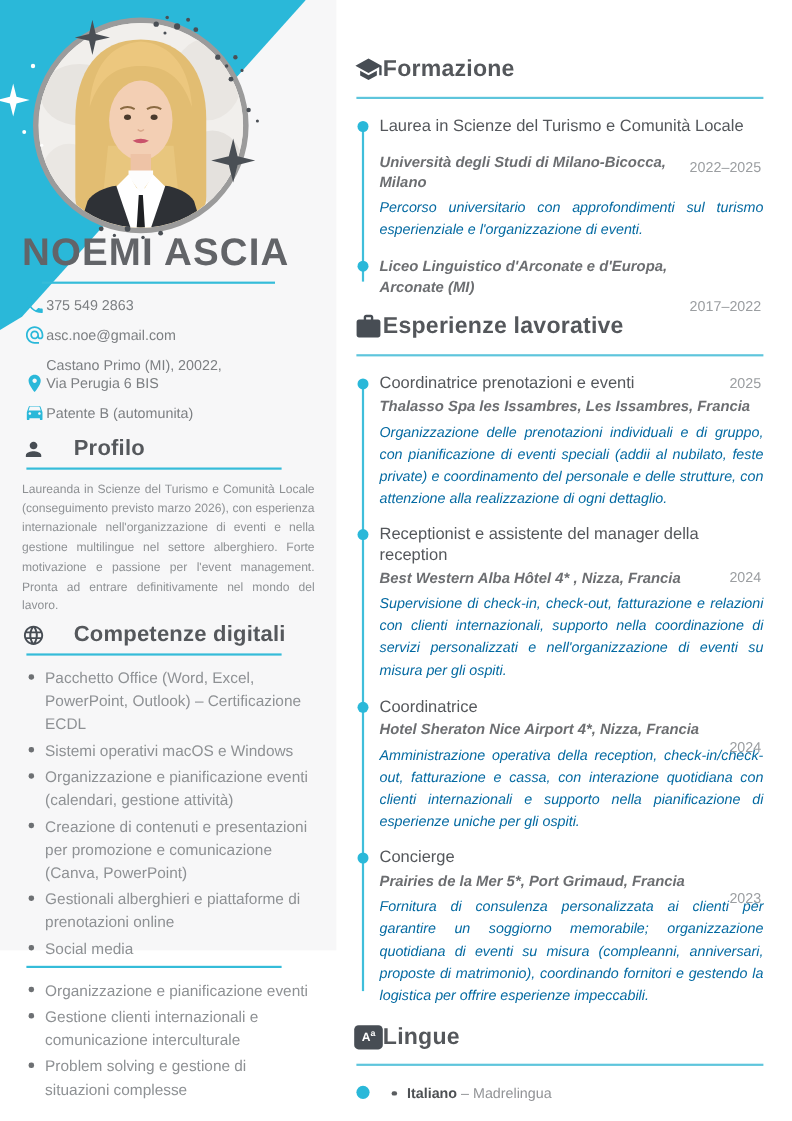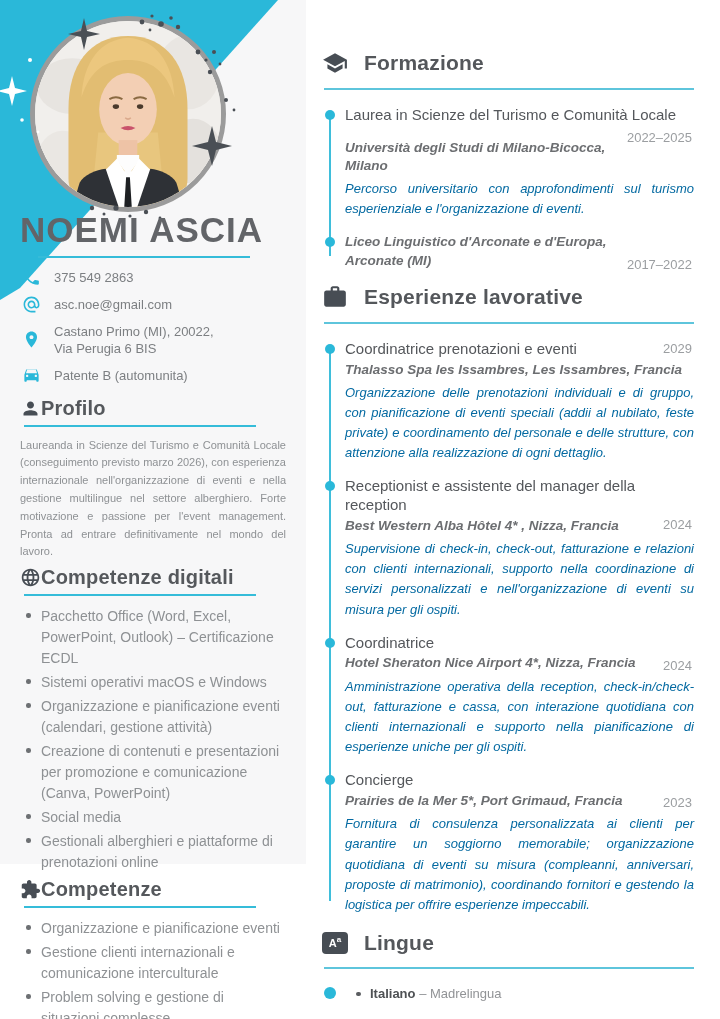--- a/index.html
+++ b/index.html
@@ -14,52 +14,52 @@
   .photo { position:absolute; left:30px; top:16px; width:196px; height:196px; border-radius:50%;
            border:5px solid #9b9b9b; overflow:hidden; background:#f1efec; z-index:1; }
   .photo svg { display:block; width:100%; height:100%; }
   .sparkles { position:absolute; left:0; top:0; width:306px; height:280px; z-index:2; pointer-events:none; }
 
   .left-content { position:relative; z-index:3; padding:212px 20px 0 20px; }
   .name { font-size:35px; font-weight:800; letter-spacing:1px; color:#626468; line-height:1.05; }
   .name-rule { width:212px; height:2px; background:#35bcd9; margin:7px 0 10px 18px; }
 
   .contact { display:flex; flex-direction:column; gap:8px; margin-bottom:12px; }
-  .c-row { display:flex; align-items:center; gap:12px; }
+  .c-row { display:flex; align-items:flex-end; }
   .cicon { width:22px; flex:0 0 22px; display:flex; justify-content:center; color:#2ab8d9; }
   .cicon svg { width:19px; height:19px; fill:#2ab8d9; }
   .ctext { font-size:13px; color:#7c7f82; line-height:1.3; padding-top:2px; }
 
-  .lhead { display:flex; align-items:center; gap:0; margin-top:5px;text-align:center; }
+  .lhead { display:flex; align-items:center; gap:26px; margin-top:5px;text-align:center; }
   .lhead svg { width:21px; height:21px; fill:#474d54; }
   .lhead h2 { font-size:20px; font-weight:700; color:#55585c; letter-spacing:0.2px; }
   .lrule { width:232px; height:2px; background:#35bcd9; margin:5px 0 10px 4px; }
 
   .ptext { font-size:11px; color:#8e9194; line-height:1.62; text-align:justify; }
 
   ul.blist { list-style:none; margin:2px 0 4px 6px; }
   ul.blist li { position:relative; padding-left:15px; font-size:14px; color:#8e9194; line-height:1.5; margin-bottom:3px; }
   ul.blist li::before { content:''; position:absolute; left:0; top:7px; width:4.5px; height:4.5px; border-radius:50%; background:#6d7073; }
 
   
   .right { position:absolute; left:306px; top:0; width:414px; height:1019px; background:#ffffff; padding:50px 26px 0 16px; }
-  .rhead { display:flex; align-items:center; gap:16px; }
+  .rhead { display:flex; align-items:center; }
   .rhead svg { width:26px; height:26px; fill:#474d54; }
   .rhead h2 { font-size:21px; font-weight:700; color:#54575b; letter-spacing:0.2px; }
   .rrule { height:2px; background:#5ec5dc; margin:12px 0 16px 2px; }
 
   .timeline { position:relative; padding-left:19px; margin-left:4px; }
   .timeline::before { content:''; position:absolute; left:3px; top:9px; bottom:14px; width:2px; background:#3fbedb; }
   .entry { position:relative; margin-bottom:14px; }
   .entry::before { content:''; position:absolute; left:-20px; top:4px; width:10px; height:10px; border-radius:50%; background:#2ab8d9; }
   .e-title { font-size:15px; font-weight:400; color:#54575b; line-height:1.25; }
   .e-org { font-size:13.5px; font-style:italic; font-weight:700; color:#6c6e71; line-height:1.35; margin-top:2px; }
   .e-org.narrow { max-width:300px;margin-top:14px; }
   .e-year { position:absolute; right:2px; font-size:13px; color:#9b9ea1; }
-  .y-title { top:1px; } .y-org { top:24px; } .y-low { top:40px; }
+  .y-title { top:1px; } .y-org { top:38px; } .y-low { top:40px; }
   .e-desc { font-size:13px; color:#0369a1; line-height:1.55; text-align:justify; margin-top:4px;font-style:italic; }
 
   .lang-block { position:relative; padding-left:30px; margin-left:4px; margin-top:6px; }
   .lang-block::before { content:''; position:absolute; left:3px; top:9px; bottom:6px; width:2px; background:#3fbedb; }
   .lang-block::after { content:''; position:absolute; left:-2px; top:2px; width:12px; height:12px; border-radius:50%; background:#2ab8d9; }
   .lang-row { position:relative; padding-left:14px; font-size:13px; line-height:1.45; margin-bottom:5px; color:#919396; }
   .lang-row::before { content:''; position:absolute; left:0; top:7px; width:4.5px; height:4.5px; border-radius:50%; background:#5a5d60; }
   .lang-name { font-weight:700; color:#4e5154; }
 
   .ab-icon { display:inline-flex; align-items:center; justify-content:center; width:26px; height:22px;
@@ -192,32 +192,26 @@
               <path d="M12 2C6.5 2 2 6.5 2 12s4.5 10 10 10 10-4.5 10-10S17.5 2 12 2zm6.9 6h-3c-.3-1.3-.8-2.5-1.4-3.6 1.9.6 3.5 1.9 4.4 3.6zM12 4.1c.8 1.1 1.4 2.4 1.8 3.9h-3.6c.4-1.5 1-2.8 1.8-3.9zM4.3 14c-.2-.6-.3-1.3-.3-2s.1-1.4.3-2h3.4c-.1.7-.1 1.3-.1 2s0 1.3.1 2H4.3zm.8 2h3c.3 1.3.8 2.5 1.4 3.6-1.9-.6-3.5-1.9-4.4-3.6zm3-8h-3c.9-1.7 2.5-3 4.4-3.6-.6 1.1-1.1 2.3-1.4 3.6zM12 19.9c-.8-1.1-1.4-2.4-1.8-3.9h3.6c-.4 1.5-1 2.8-1.8 3.9zm2.2-5.9H9.8c-.1-.7-.1-1.3-.1-2s0-1.3.1-2h4.4c.1.7.1 1.3.1 2s0 1.3-.1 2zm.3 5.6c.6-1.1 1.1-2.3 1.4-3.6h3c-.9 1.7-2.5 3-4.4 3.6zm1.8-5.6c.1-.7.1-1.3.1-2s0-1.3-.1-2h3.4c.2.6.3 1.3.3 2s-.1 1.4-.3 2h-3.4z"></path>
             </svg>
           <h2>Competenze digitali</h2>
         </div>
         <div class="lrule"></div>
         <ul class="blist">
           <li>Pacchetto Office (Word, Excel, PowerPoint, Outlook) – Certificazione ECDL</li>
           <li>Sistemi operativi macOS e Windows</li>
           <li>Organizzazione e pianificazione eventi (calendari, gestione attività)</li>
           <li>Creazione di contenuti e presentazioni per promozione e comunicazione (Canva, PowerPoint)</li>
+          <li>Gestionali alberghieri e piattaforme di prenotazioni online</li>
           <li>Social media</li>
-          <li>Gestionali alberghieri e piattaforme di prenotazioni online</li>
         </ul>
       </section>
 
       <section>
-        <div class="lhead">
-          <svg viewBox="0 0 24 24">
-              <path d="M20.5 11H19V7c0-1.1-.9-2-2-2h-4V3.5C13 2.1 11.9 1 10.5 1S8 2.1 8 3.5V5H4c-1.1 0-2 .9-2 2v3.8h1.5c1.5 0 2.7 1.2 2.7 2.7S5 16.2 3.5 16.2H2V20c0 1.1.9 2 2 2h3.8v-1.5c0-1.5 1.2-2.7 2.7-2.7 1.5 0 2.7 1.2 2.7 2.7V22H17c1.1 0 2-.9 2-2v-4h1.5c1.4 0 2.5-1.1 2.5-2.5S21.9 11 20.5 11z"></path>
-            </svg>
-          <h2>Competenze</h2>
-        </div>
         <div class="lrule"></div>
         <ul class="blist">
           <li>Organizzazione e pianificazione eventi</li>
           <li>Gestione clienti internazionali e comunicazione interculturale</li>
           <li>Problem solving e gestione di situazioni complesse</li>
 
         </ul>
       </section>
     </div>
   </aside>
@@ -251,21 +245,21 @@
         <svg viewBox="0 0 24 24">
             <path d="M20 6h-4V4c0-1.1-.9-2-2-2h-4C8.9 2 8 2.9 8 4v2H4c-1.1 0-2 .9-2 2v11c0 1.1.9 2 2 2h16c1.1 0 2-.9 2-2V8c0-1.1-.9-2-2-2zm-6 0h-4V4h4v2z"></path>
           </svg>
         <h2>Esperienze lavorative</h2>
       </div>
       <div class="rrule"></div>
       <div class="timeline">
         <div class="entry">
           <div class="e-title">Coordinatrice prenotazioni e eventi</div>
           <div class="e-org">Thalasso Spa les Issambres, Les Issambres, Francia</div>
-          <div class="e-year y-title">2029</div>
+          <div class="e-year y-title">2025</div>
           <p class="e-desc">Organizzazione delle prenotazioni individuali e di gruppo, con pianificazione di eventi speciali (addii al nubilato, feste private) e coordinamento del personale e delle strutture, con attenzione alla realizzazione di ogni dettaglio.</p>
         </div>
         <div class="entry">
           <div class="e-title">Receptionist e assistente del manager della reception</div>
           <div class="e-org">Best Western Alba Hôtel 4* , Nizza, Francia</div>
           <div class="e-year y-low">2024</div>
           <p class="e-desc">Supervisione di check-in, check-out, fatturazione e relazioni con clienti internazionali, supporto nella coordinazione di servizi personalizzati e nell'organizzazione di eventi su misura per gli ospiti.</p>
         </div>
         <div class="entry">
           <div class="e-title">Coordinatrice</div>

